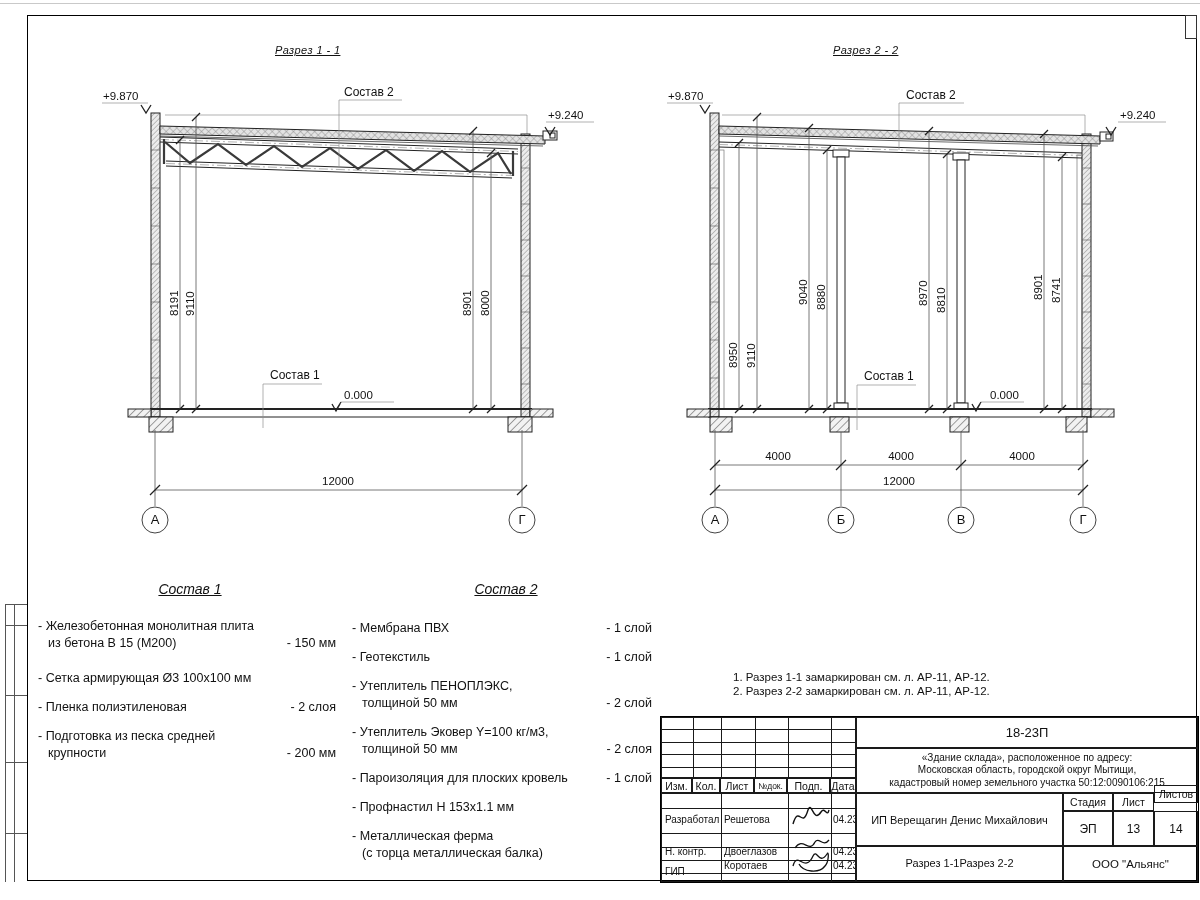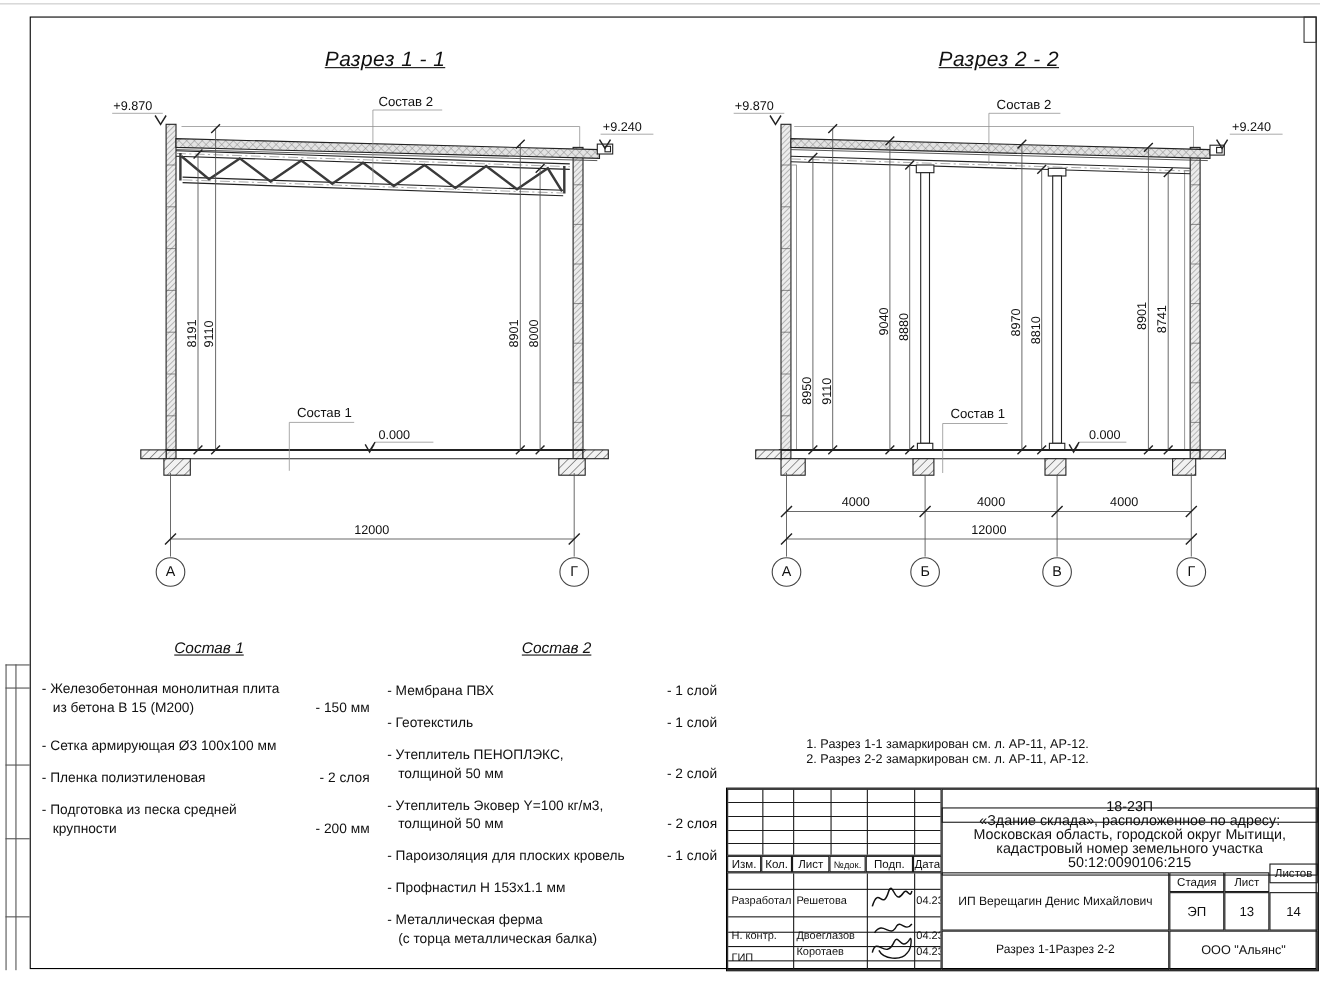--- a/index.html
+++ b/index.html
@@ -25,21 +25,21 @@
   .wt{stroke:#555;stroke-width:0.6;fill:none}
   .wall{fill:url(#pWall);stroke:#222;stroke-width:1}
   .roof{fill:url(#pCross);stroke:#222;stroke-width:1}
   .foot{fill:url(#pFoot);stroke:#222;stroke-width:1}
   .circ{fill:none;stroke:#444;stroke-width:1}
   .txt{font-family:"Liberation Sans",sans-serif;font-size:11.5px;fill:#111}
   .txtm{font-family:"Liberation Sans",sans-serif;font-size:12px;fill:#111}
   .axis{font-family:"Liberation Sans",sans-serif;font-size:13px;fill:#111;text-anchor:middle}
   .mid{text-anchor:middle}
   
-  .sec-title{position:absolute;width:150px;text-align:center;font-size:19px;font-style:italic;
+  .sec-title{position:absolute;width:150px;font-size:11px;font-style:italic;
              text-decoration:underline;letter-spacing:.4px}
   .list-title{position:absolute;width:150px;text-align:center;font-size:14px;font-style:italic;text-decoration:underline}
   .mlist{position:absolute;font-size:12.5px;line-height:17px}
   .li{display:flex;align-items:flex-end;margin-bottom:12px}
   .li.g18{margin-bottom:18px}
   .l2{padding-left:10px}
   .lv{margin-left:auto;white-space:nowrap}
   .notes{position:absolute;font-size:11.5px;line-height:13.5px;white-space:nowrap}
   
   #tb{position:absolute;left:660px;top:716px;width:537px;height:165px;border:1.6px solid #000;box-sizing:content-box}
@@ -322,21 +322,21 @@
       <div class="s" style="left:171px;top:66px">04.23</div>
       <svg class="abs" style="left:127px;top:6px" width="42" height="32">
         <path d="M4,24 C10,4 13,30 19,10 C23,0 24,24 32,12 C36,6 38,18 40,10" stroke="#111" stroke-width="1.4" fill="none"></path>
       </svg>
       <svg class="abs" style="left:127px;top:42px" width="42" height="42">
         <path d="M6,12 C14,0 20,18 26,6 C30,0 34,12 40,4 M4,30 C8,14 16,38 24,20 C28,12 30,30 38,18 C40,14 40,26 36,30 C30,38 14,36 10,28" stroke="#111" stroke-width="1.3" fill="none"></path>
       </svg>
     </div>
 
     <div class="c" style="left:195px;top:0;width:342px;height:31px;font-size:13px">18-23П</div>
-    <div class="c" style="left:195px;top:17px;width:342px;height:62px;font-size:13px;line-height:12.5px;flex-direction:column">
+    <div class="c" style="left:195px;top:31px;width:342px;height:45px;font-size:10px;line-height:12.5px;flex-direction:column">
       <div>«Здание склада», расположенное по адресу:</div>
       <div>Московская область, городской округ Мытищи,</div>
       <div>кадастровый номер земельного участка 50:12:0090106:215</div>
     </div>
     <div class="c" style="left:195px;top:76px;width:207px;height:53px;font-size:11px">ИП Верещагин Денис Михайлович</div>
     <div class="c hcell" style="left:402px;top:76px;width:50px;height:18px">Стадия</div>
     <div class="c hcell" style="left:452px;top:76px;width:41px;height:18px">Лист</div>
     <div class="c hcell" style="left:493px;top:68px;width:44px;height:18px">Листов</div>
     <div class="c" style="left:402px;top:94px;width:50px;height:35px;font-size:12px">ЭП</div>
     <div class="c" style="left:452px;top:94px;width:41px;height:35px;font-size:12px">13</div>

